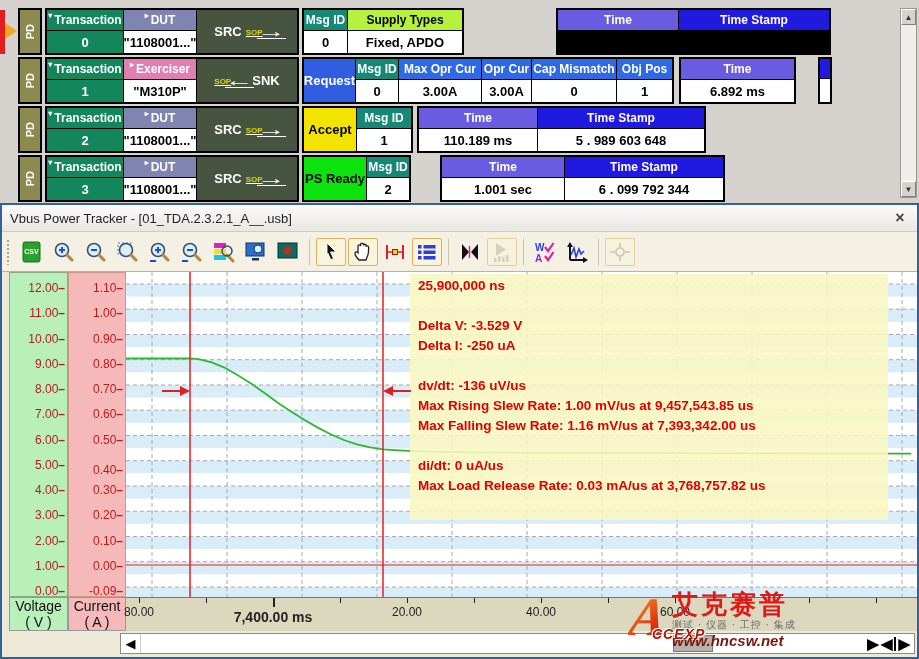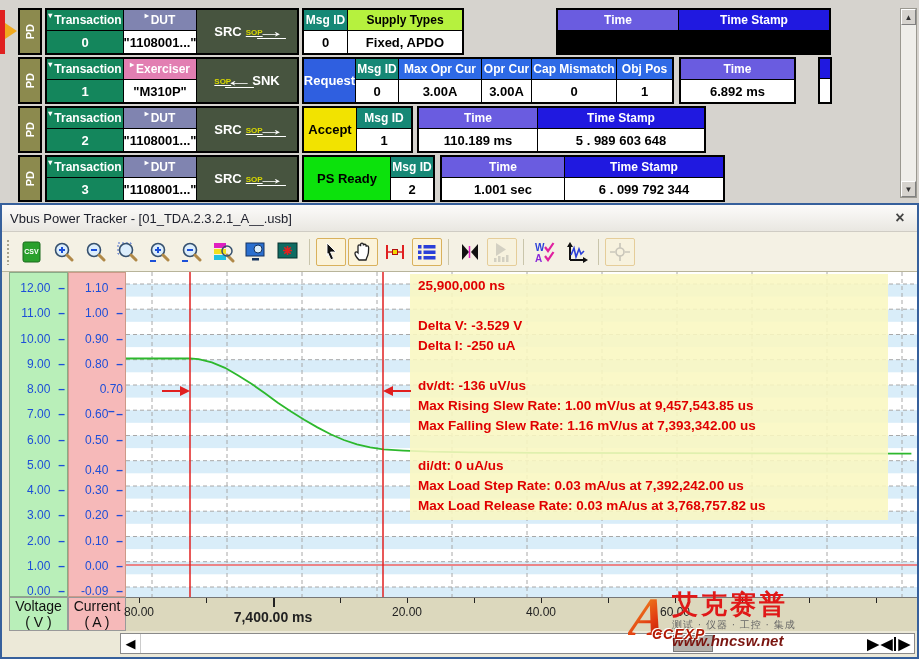--- a/index.html
+++ b/index.html
@@ -56,22 +56,22 @@
   .tb { width:30px; height:28px; border:1px solid transparent; background:transparent; margin:0 1px;
       display:flex; align-items:center; justify-content:center; padding:0; }
   .tb.active { border:1px solid #d9b15c; background:#fbf3da; border-radius:2px; }
   .tb.disabled { opacity:.55; }
   .tsep { width:1px; height:26px; background:#c9c5ab; margin:0 5px; }
 
   
   .axis-strip { position:absolute; top:67px; height:325px; }
   #v-strip { left:7px; width:59px; background:#b9efb9; border:1px solid #8a8; }
   #c-strip { left:66px; width:58px; background:#f6b9b9; border:1px solid #c98; }
-  .scale-label { position:absolute; right:2px; display:flex; align-items:center; gap:8px;
-      font:12px "Liberation Sans",sans-serif; color:#1d4ed8; }
+  .scale-label { position:absolute; right:2px; display:flex; align-items:center; gap:0;
+      font:12px "Liberation Sans",sans-serif; color:#b91c1c; }
   .scale-label .dash { font-weight:bold; }
   #plot { position:absolute; left:124px; top:67px; }
   #annotation { position:absolute; left:408px; top:71px; width:474px; padding:2px 0 0 8px; z-index:5; }
   #annotation div { height:20px; font:bold 13.5px "Liberation Sans",sans-serif; color:#e00000; white-space:nowrap; }
   .axis-name { position:absolute; top:392px; height:34px; display:flex; flex-direction:column; align-items:center;
       justify-content:center; font:14px "Liberation Sans",sans-serif; color:#111; line-height:16px; border:1px solid #999; }
   #v-name { left:7px; width:59px; background:#b9efb9; }
   #c-name { left:66px; width:58px; background:#f6b9b9; }
   #x-axis { position:absolute; left:124px; right:0; top:392px; height:34px; background:#dcd8bd; border-top:1px solid #777; }
   .xtick { position:absolute; top:0; width:1px; height:5px; background:#222; }
@@ -286,21 +286,21 @@
         </div>
         <div class="src-cell" style="width:100px">
           <span>SRC</span>
           <span class="arr-wrap">
               <span class="sop">SOP</span>
               <span class="arrow">→</span>
             </span>
         </div>
       </div>
       <div class="grp" style="left:302px">
-        <div class="msg msg-psready" style="width:86px">PS Ready</div>
+        <div class="msg msg-psready" style="width:62px">PS Ready</div>
         <div class="col" style="width:42px">
           <div class="hdr h-msgid">Msg ID</div>
           <div class="val">2</div>
         </div>
       </div>
       <div class="grp" style="left:440px">
         <div class="col" style="width:122px">
           <div class="hdr h-time">Time</div>
           <div class="val">1.001 sec</div>
         </div>
@@ -532,21 +532,21 @@
           <span class="dash">–</span>
         </div>
         <div class="scale-label" style="top: 58.5px;">
           <span>0.90</span>
           <span class="dash">–</span>
         </div>
         <div class="scale-label" style="top: 83.75px;">
           <span>0.80</span>
           <span class="dash">–</span>
         </div>
-        <div class="scale-label" style="top: 109px; flex-direction: column;">
+        <div class="scale-label" style="top: 109px;">
           <span>0.70</span>
           <span class="dash">–</span>
         </div>
         <div class="scale-label" style="top: 134.25px;">
           <span>0.60</span>
           <span class="dash">–</span>
         </div>
         <div class="scale-label" style="top: 159.5px;">
           <span>0.50</span>
           <span class="dash">–</span>
@@ -631,21 +631,20 @@
         <div>25,900,000 ns</div>
         <div></div>
         <div>Delta V: -3.529 V</div>
         <div>Delta I: -250 uA</div>
         <div></div>
         <div>dv/dt: -136 uV/us</div>
         <div>Max Rising Slew Rate: 1.00 mV/us at 9,457,543.85 us</div>
         <div>Max Falling Slew Rate: 1.16 mV/us at 7,393,342.00 us</div>
         <div></div>
         <div>di/dt: 0 uA/us</div>
-        <div>Max Load Step Rate: 0.03 mA/us at 7,392,242.00 us</div>
         <div>Max Load Release Rate: 0.03 mA/us at 3,768,757.82 us</div>
       </div>
 
     <div id="v-name" class="axis-name">
         <span>Voltage</span>
         <span>( V )</span>
       </div>
     <div id="c-name" class="axis-name">
         <span>Current</span>
         <span>( A )</span>

